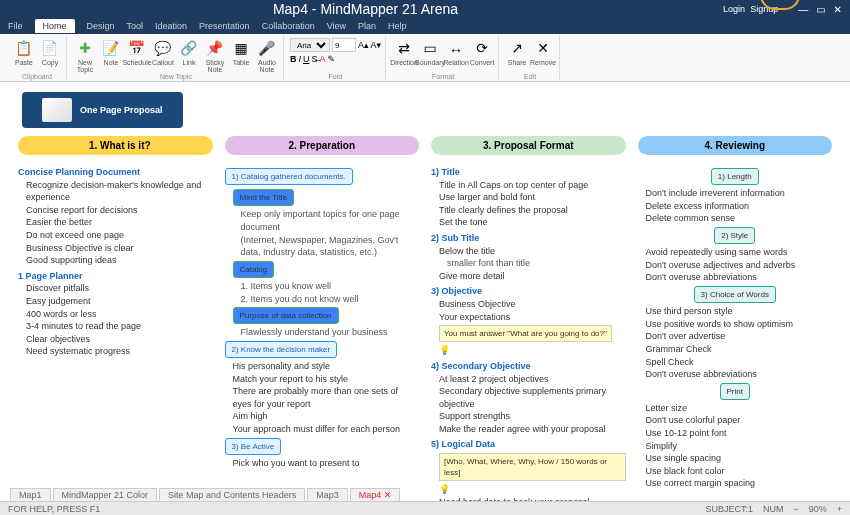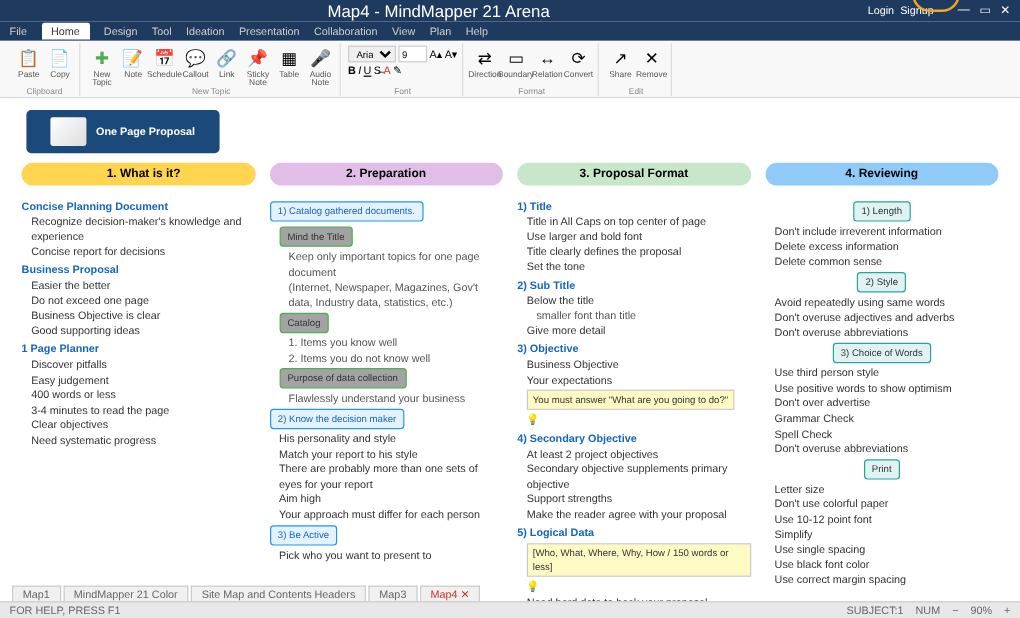--- a/index.html
+++ b/index.html
@@ -33,21 +33,21 @@
 .bhead.yellow{background:#ffd54f;padding-left:17px;}
 .bhead.lavender{background:#e1bee7;}
 .bhead.grn{background:#c8e6c9;}
 .bhead.blu{background:#90caf9;}
 .items{font-size:8px;line-height:1.4;color:#333;margin-top:11px;}
 .items .lvl1{color:#1565c0;font-weight:bold;margin-top:3px;}
 .items .lvl2{margin-left:8px;color:#333;}
 .items .lvl3{margin-left:16px;color:#555;}
 .subhead{border:1px solid #999;padding:2px 6px;border-radius:3px;display:inline-block;margin:2px 0;font-size:8px;}
 .subhead.blue{background:#e3f2fd;border-color:#2196f3;color:#1565c0;}
-.subhead.green{background:#a3a3a3;border-color:#4caf50;}
+.subhead.green{background:#3b82f6;border-color:#4caf50;}
 .subhead.mint{background:#e0f2f1;border-color:#26a69a;}
 .hlbox{background:#fff9c4;padding:2px 4px;font-size:8px;display:inline-block;margin:2px 0;border:1px solid #ccc;}
 .rightpanel{position:absolute;right:0;top:82px;width:10px;height:420px;background:#f0f0f0;border-left:1px solid #ccc;writing-mode:vertical-rl;}
 .leftpanel{position:absolute;left:0;top:82px;width:10px;height:420px;background:#f0f0f0;border-right:1px solid #ccc;writing-mode:vertical-rl;}
 .vtab{font-size:7px;padding:6px 1px;color:#666;border-bottom:1px solid #ccc;}
 .statusbar{position:absolute;bottom:0;left:0;right:0;height:14px;background:#e8e8e8;border-top:1px solid #ccc;display:flex;align-items:center;padding:0 8px;font-size:8px;color:#666;gap:20px;}
 .statusbar .sright{margin-left:auto;display:flex;gap:10px;}
 .tabbar{position:absolute;bottom:14px;left:10px;right:10px;height:14px;display:flex;gap:2px;align-items:center;font-size:8px;}
 .tabbar .dtab{padding:1px 8px;background:#f0f0f0;border:1px solid #ccc;border-bottom:none;color:#666;cursor:pointer;}
 .tabbar .dtab.active{color:#d32f2f;}
@@ -211,21 +211,20 @@
     <div class="pimg"></div>
     <span>One Page Proposal</span>
   </div>
   <div class="branches">
     <div class="branch">
       <div class="bhead yellow">1. What is it?</div>
       <div class="items">
         <div class="lvl1">Concise Planning Document</div>
         <div class="lvl2">Recognize decision-maker's knowledge and experience</div>
         <div class="lvl2">Concise report for decisions</div>
-        <div class="lvl1">Business Proposal</div>
         <div class="lvl2">Easier the better</div>
         <div class="lvl2">Do not exceed one page</div>
         <div class="lvl2">Business Objective is clear</div>
         <div class="lvl2">Good supporting ideas</div>
         <div class="lvl1">1 Page Planner</div>
         <div class="lvl2">Discover pitfalls</div>
         <div class="lvl2">Easy judgement</div>
         <div class="lvl2">400 words or less</div>
         <div class="lvl2">3-4 minutes to read the page</div>
         <div class="lvl2">Clear objectives</div>

